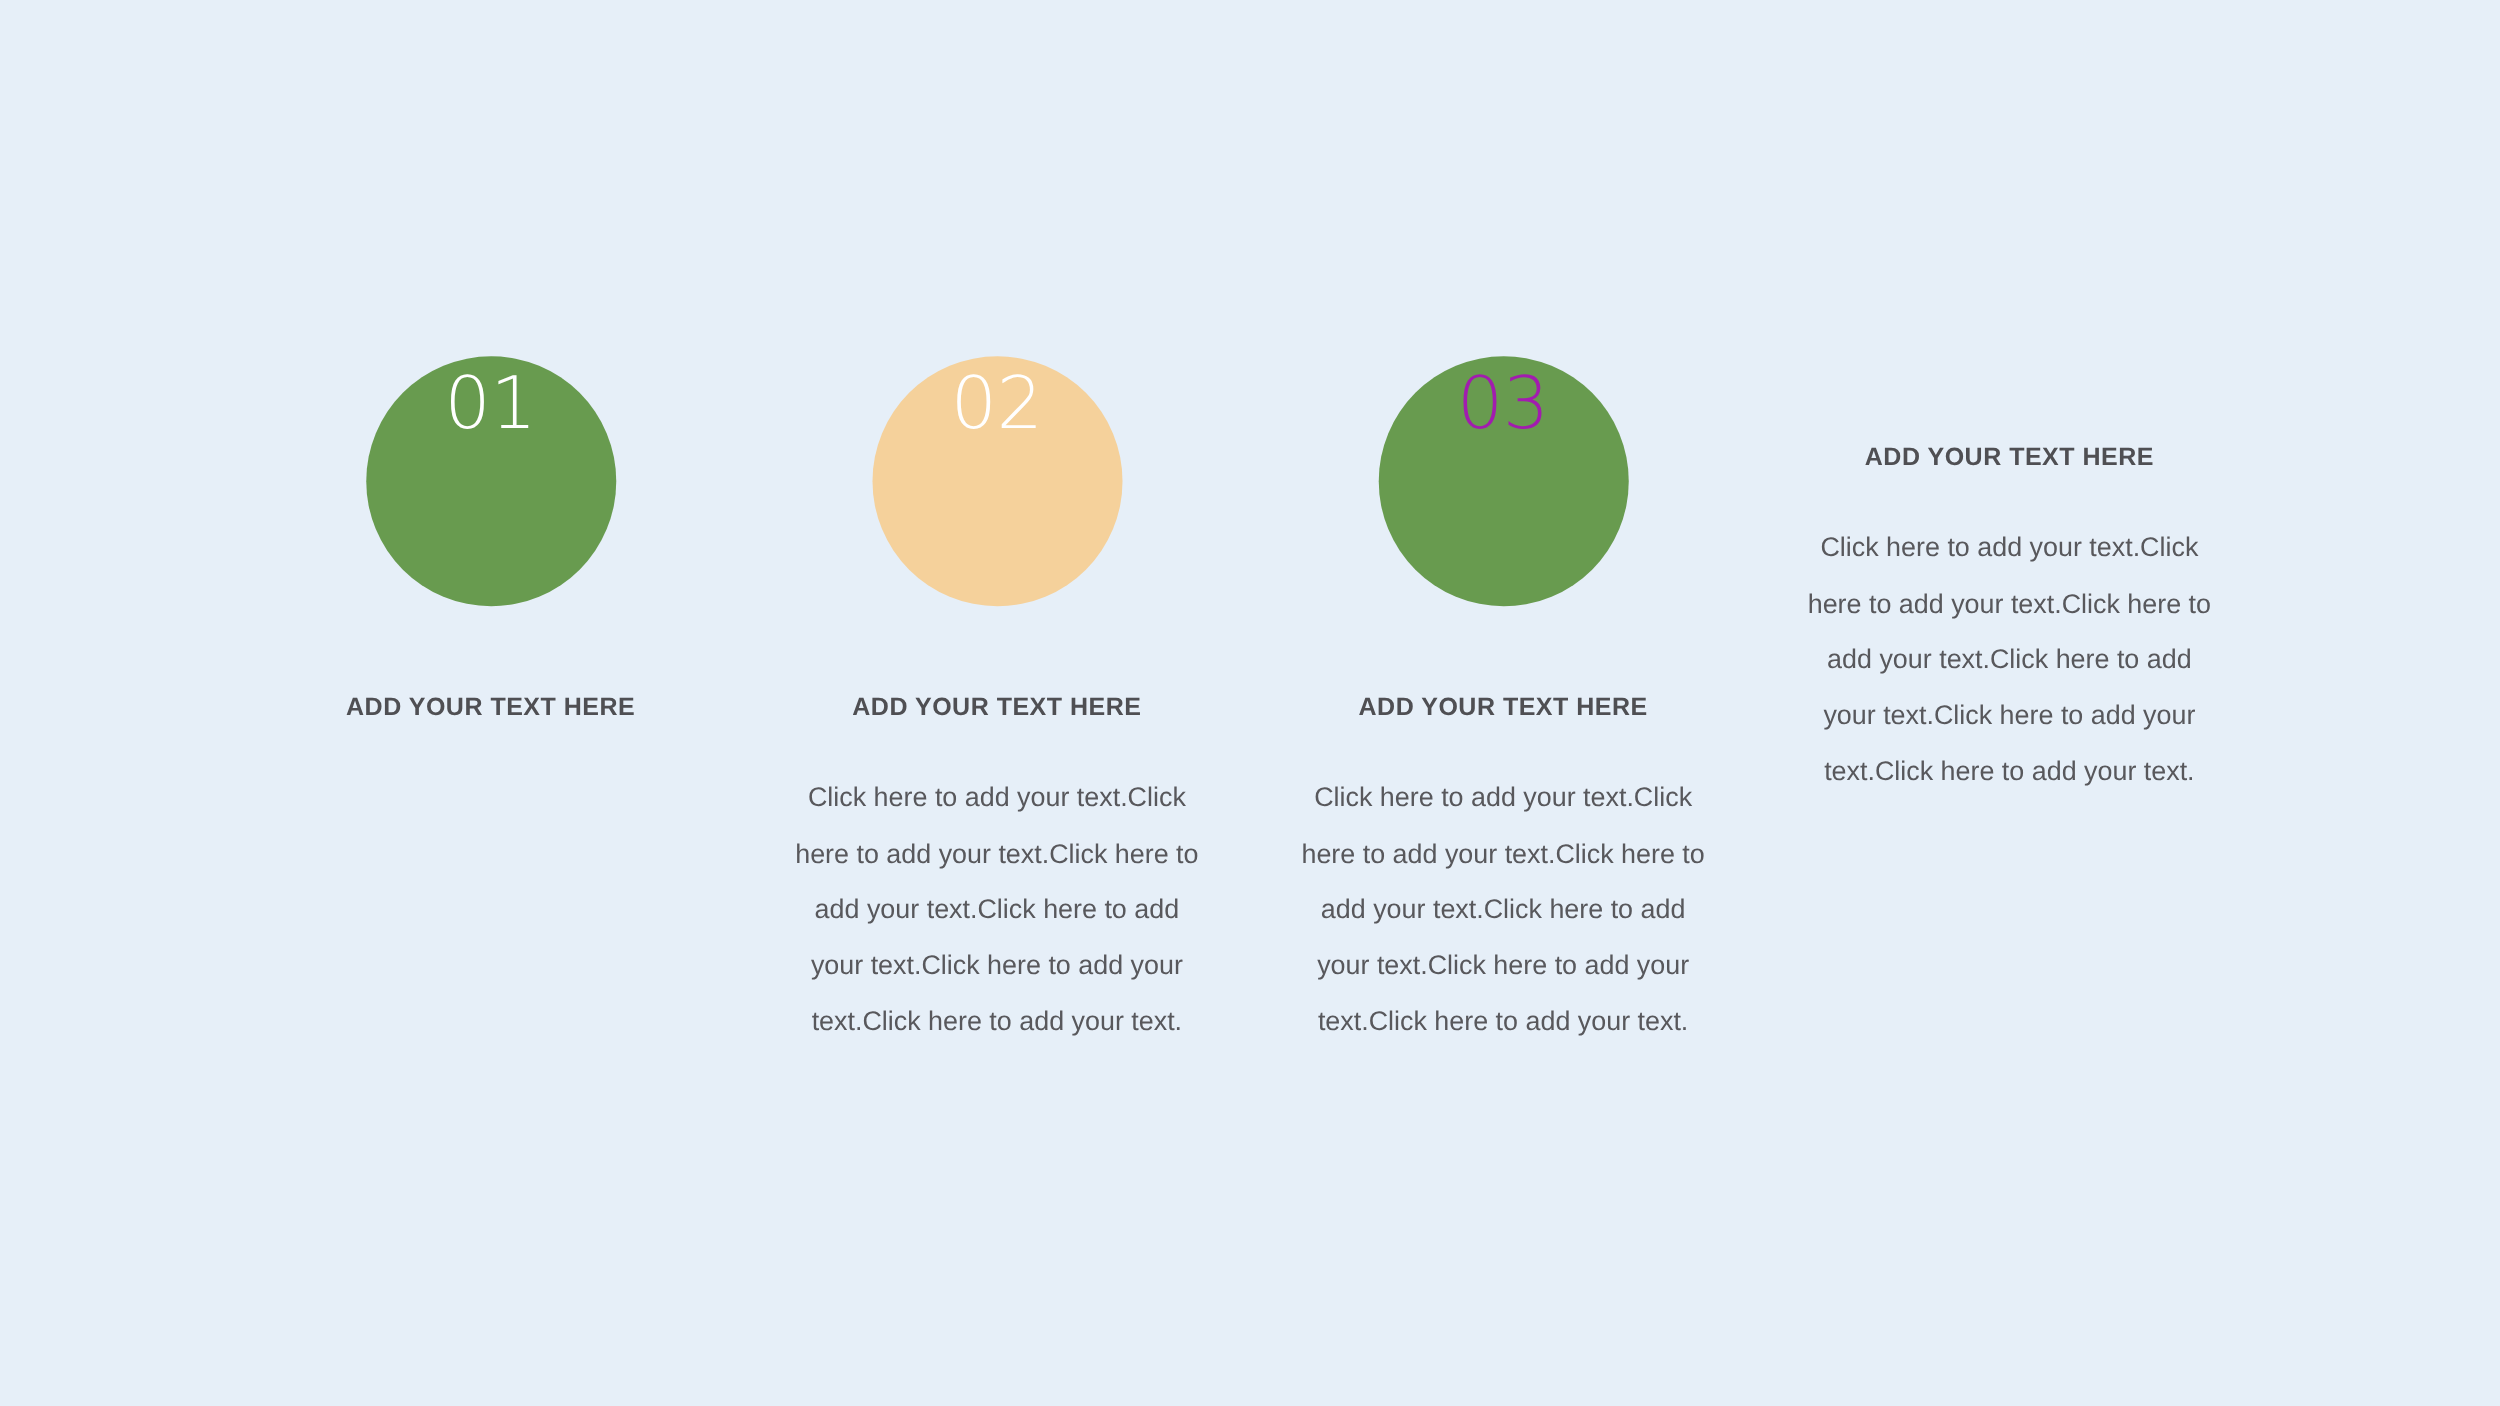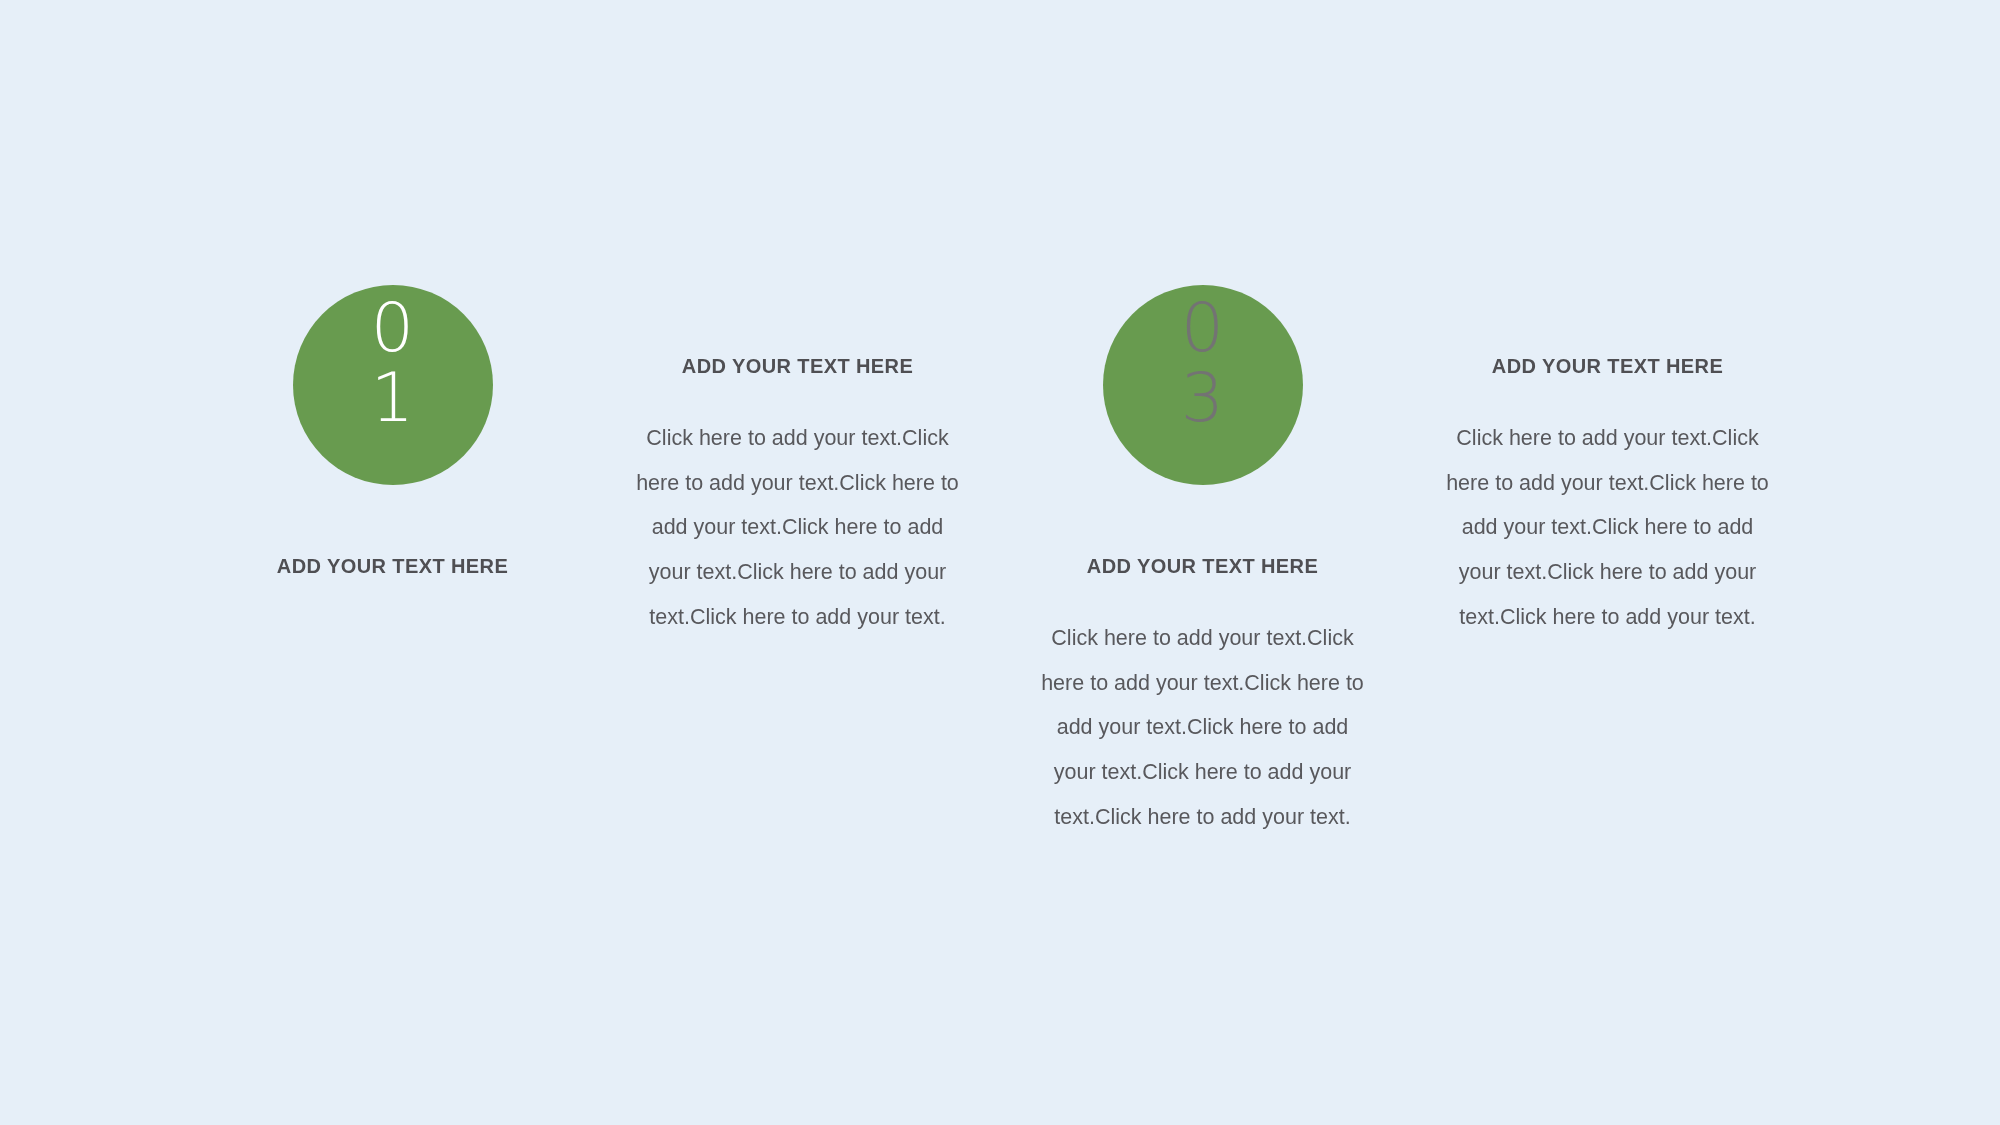--- a/index.html
+++ b/index.html
@@ -63,21 +63,21 @@
 
   .badge-number {
     position: absolute;
     left: 50%;
     top: 8px;
     transform: translateX(-50%);
     width: 74px;
     text-align: center;
     color: #ffffff;
     font-family: "DejaVu Sans", "Liberation Sans", sans-serif;
-    font-size: 68px;
+    font-size: 58px;
     font-weight: 300;
     line-height: 1.03;
     letter-spacing: 0px;
     word-break: break-all;
     white-space: normal;
     overflow: visible;
     pointer-events: none;
   }
 
   
@@ -112,28 +112,32 @@
 
     <div class="column">
       <div class="badge-wrap">
         <div class="badge-circle" style="background: rgb(104, 155, 79);"></div>
         <div class="badge-number" style="color: rgb(255, 255, 255);">01</div>
       </div>
       <div class="col-heading" style="color: rgb(79, 79, 83);">ADD YOUR TEXT HERE</div>
     </div>
 
     <div class="column">
+      <div class="badge-wrap">
+        <div class="badge-circle" style="background: rgb(245, 209, 155);"></div>
+        <div class="badge-number" style="color: rgb(255, 255, 255);">02</div>
+      </div>
       <div class="col-heading" style="color: rgb(79, 79, 83);">ADD YOUR TEXT HERE</div>
       <div class="col-body" style="color: rgb(88, 88, 92);">Click here to add your text.Click here to add your text.Click here to add your text.Click here to add your text.Click here to add your text.Click here to add your text.</div>
     </div>
 
     <div class="column">
       <div class="badge-wrap">
         <div class="badge-circle" style="background: rgb(104, 155, 79);"></div>
-        <div class="badge-number" style="color: #737373;">03</div>
+        <div class="badge-number" style="color: #a21caf;">03</div>
       </div>
       <div class="col-heading" style="color: rgb(79, 79, 83);">ADD YOUR TEXT HERE</div>
       <div class="col-body" style="color: rgb(88, 88, 92);">Click here to add your text.Click here to add your text.Click here to add your text.Click here to add your text.Click here to add your text.Click here to add your text.</div>
     </div>
 
     <div class="column">
       <div class="col-heading" style="color: rgb(79, 79, 83);">ADD YOUR TEXT HERE</div>
       <div class="col-body" style="color: rgb(88, 88, 92);">Click here to add your text.Click here to add your text.Click here to add your text.Click here to add your text.Click here to add your text.Click here to add your text.</div>
     </div>
 

